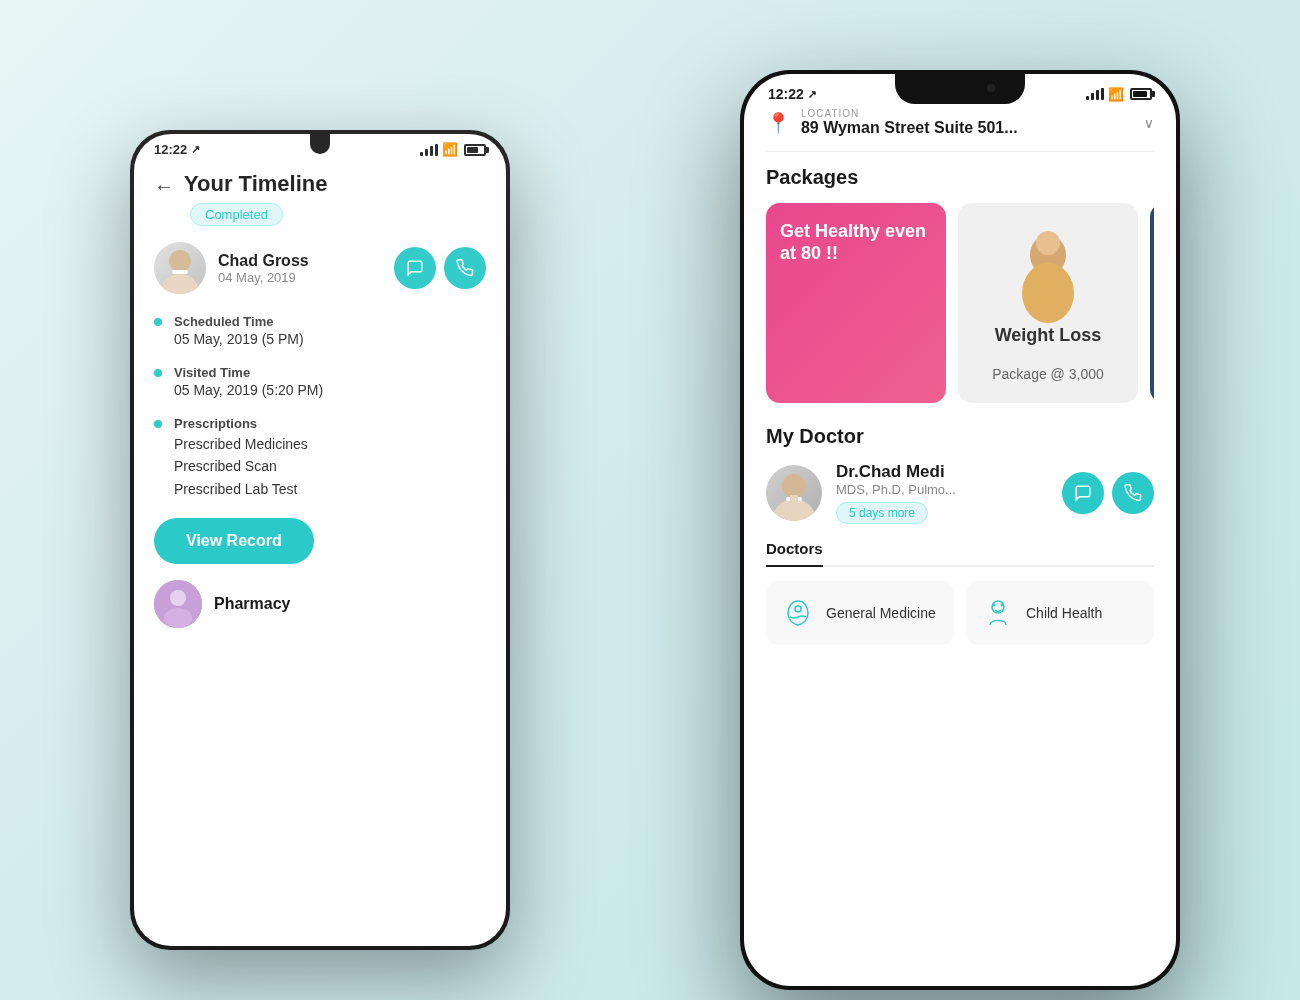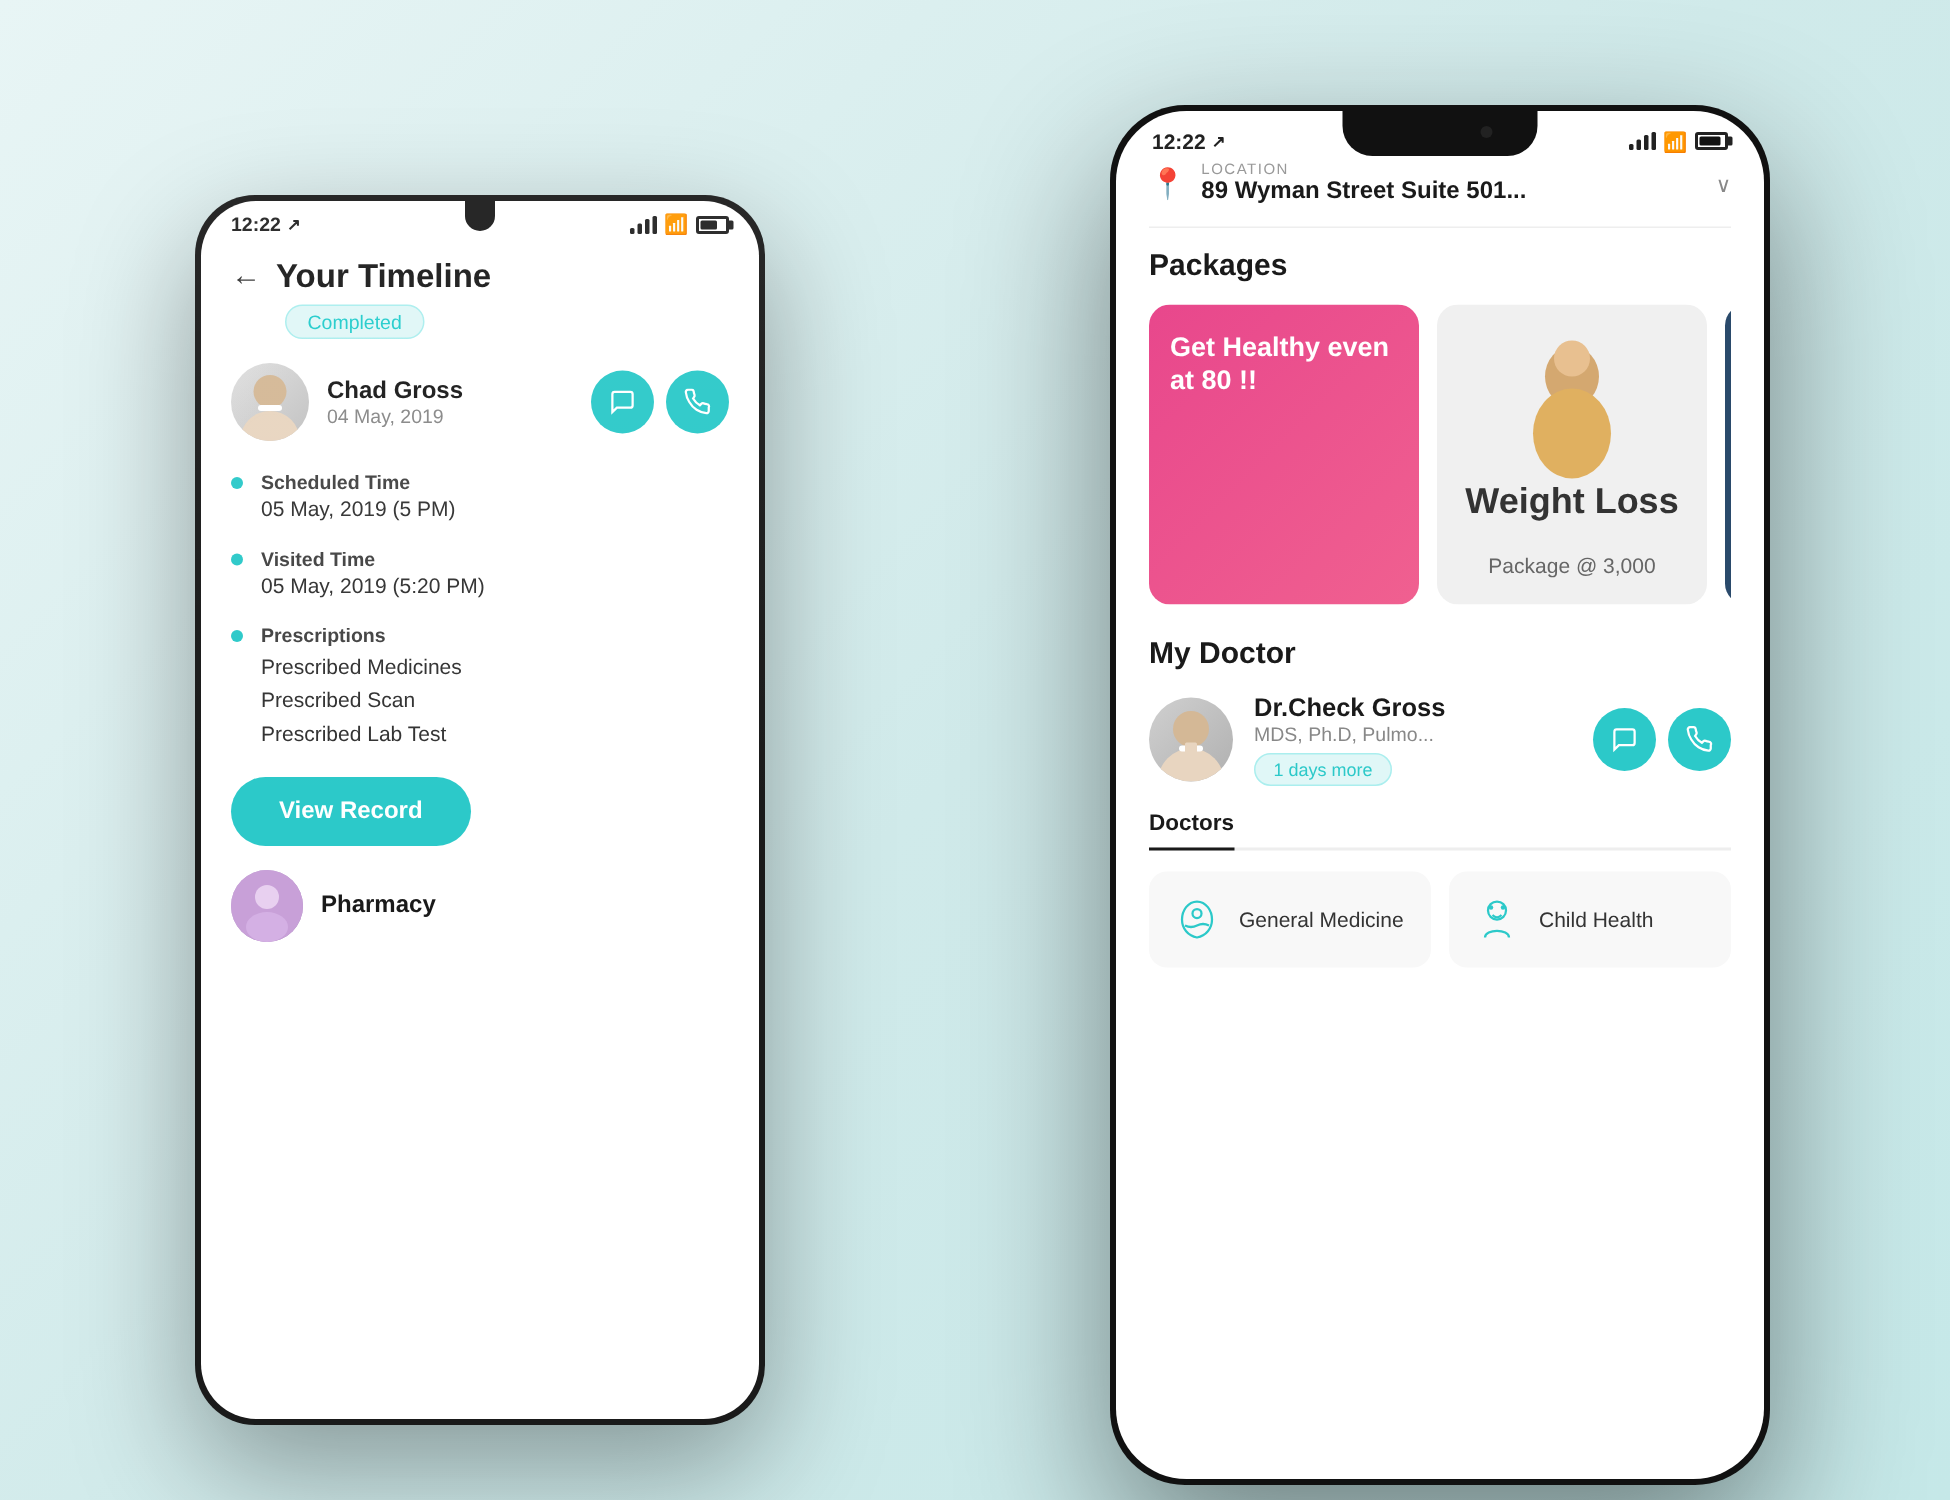--- a/index.html
+++ b/index.html
@@ -474,21 +474,21 @@
     .package-card-2 {
       width: 180px;
       background: #f0f0f0;
       display: flex;
       flex-direction: column;
       justify-content: center;
       padding: 16px;
     }
 
     .package-card-2-title {
-      font-size: 24px;
+      font-size: 18px;
       font-weight: 700;
       color: #333;
       text-align: center;
     }
 
     .package-card-2-price {
       font-size: 14px;
       color: #666;
       text-align: center;
       margin-top: 20px;
@@ -805,23 +805,23 @@
           <div class="my-doctor-card">
             <div class="front-doc-avatar">
               <svg width="56" height="56" viewBox="0 0 56 56">
                 <circle cx="28" cy="56" r="22" fill="#e8d5c0"></circle>
                 <circle cx="28" cy="21" r="12" fill="#d4b896"></circle>
                 <rect x="20" y="32" width="16" height="4" rx="2" fill="white"></rect>
                 <rect x="24" y="30" width="8" height="8" rx="1" fill="#e8d5c0"></rect>
               </svg>
             </div>
             <div class="front-doc-info">
-              <div class="front-doc-name">Dr.Check Gross</div>
+              <div class="front-doc-name">Dr.Chad Medi</div>
               <div class="front-doc-specialty">MDS, Ph.D, Pulmo...</div>
-              <div class="days-badge">1 days more</div>
+              <div class="days-badge">5 days more</div>
             </div>
             <div class="action-btns">
               <div class="action-btn">
                 <svg width="18" height="18" viewBox="0 0 24 24" fill="none">
                   <path d="M21 15a2 2 0 0 1-2 2H7l-4 4V5a2 2 0 0 1 2-2h14a2 2 0 0 1 2 2z" stroke="white" stroke-width="2" fill="none"></path>
                 </svg>
               </div>
               <div class="action-btn">
                 <svg width="18" height="18" viewBox="0 0 24 24" fill="none">
                   <path d="M22 16.92v3a2 2 0 0 1-2.18 2 19.79 19.79 0 0 1-8.63-3.07A19.5 19.5 0 0 1 4.69 12a19.79 19.79 0 0 1-3.07-8.67A2 2 0 0 1 3.62 1h3a2 2 0 0 1 2 1.72 12.84 12.84 0 0 0 .7 2.81 2 2 0 0 1-.45 2.11L8.09 8.91a16 16 0 0 0 6 6l1.27-1.27a2 2 0 0 1 2.11-.45 12.84 12.84 0 0 0 2.81.7A2 2 0 0 1 22 16.92z" stroke="white" stroke-width="2" fill="none"></path>

